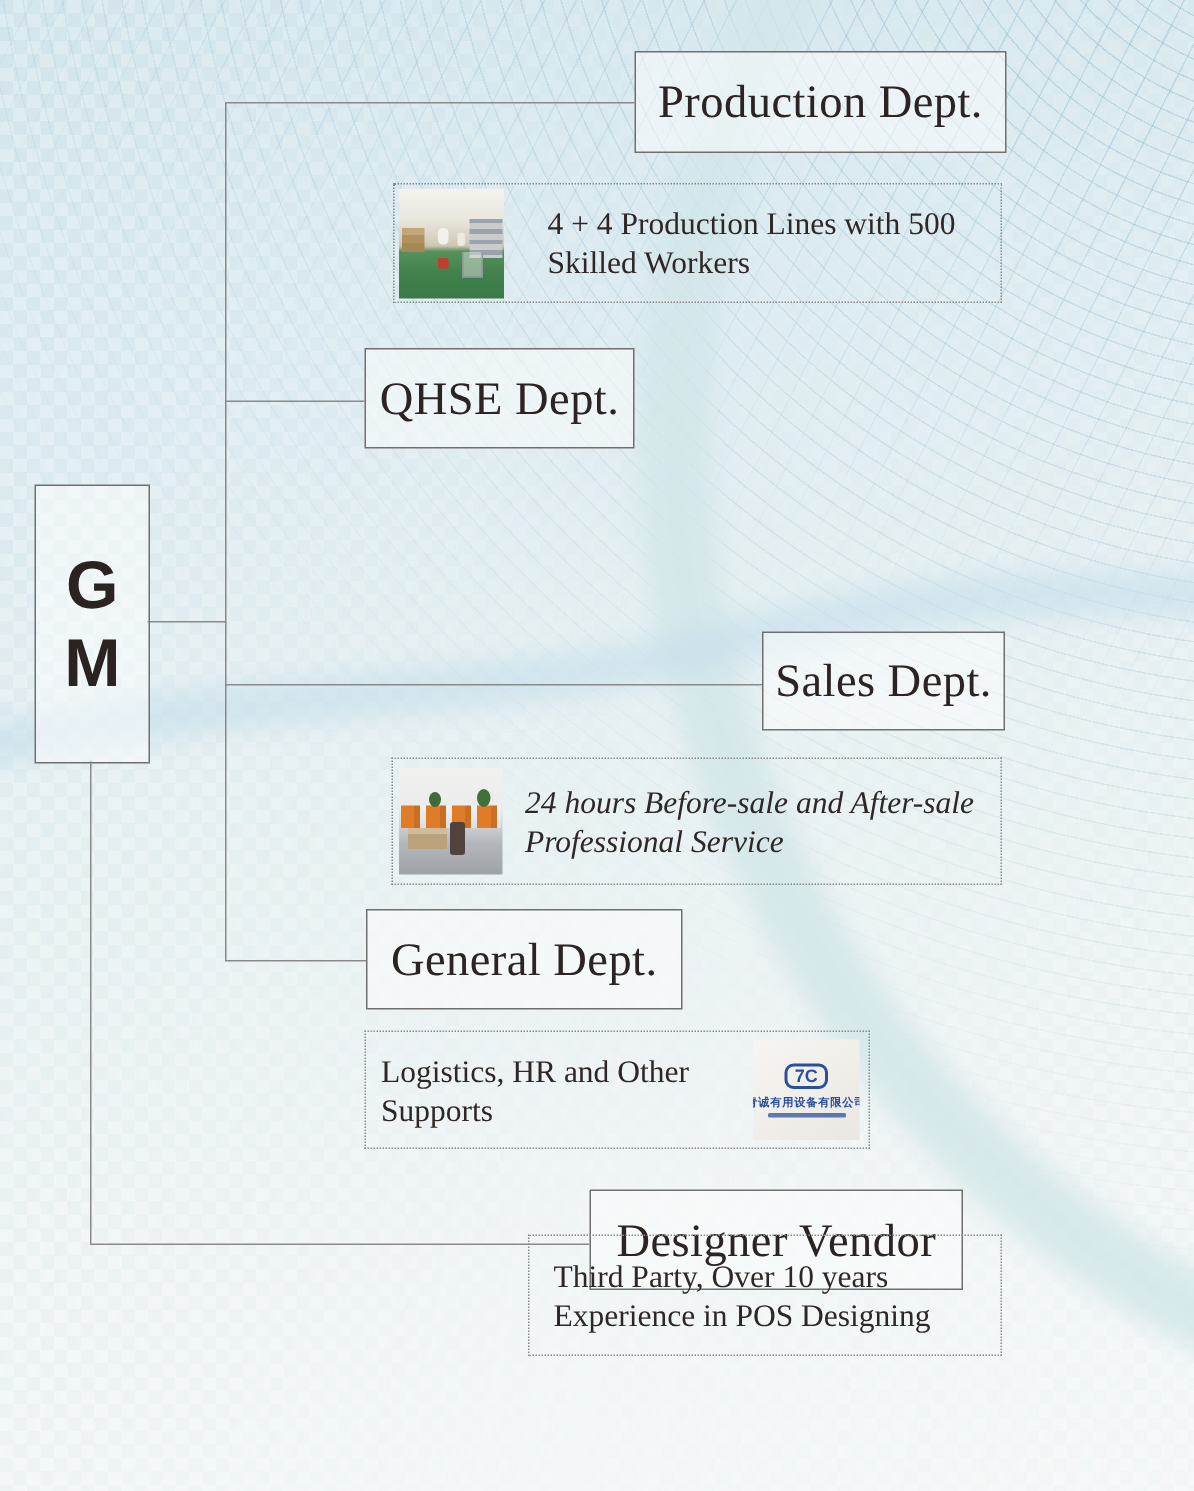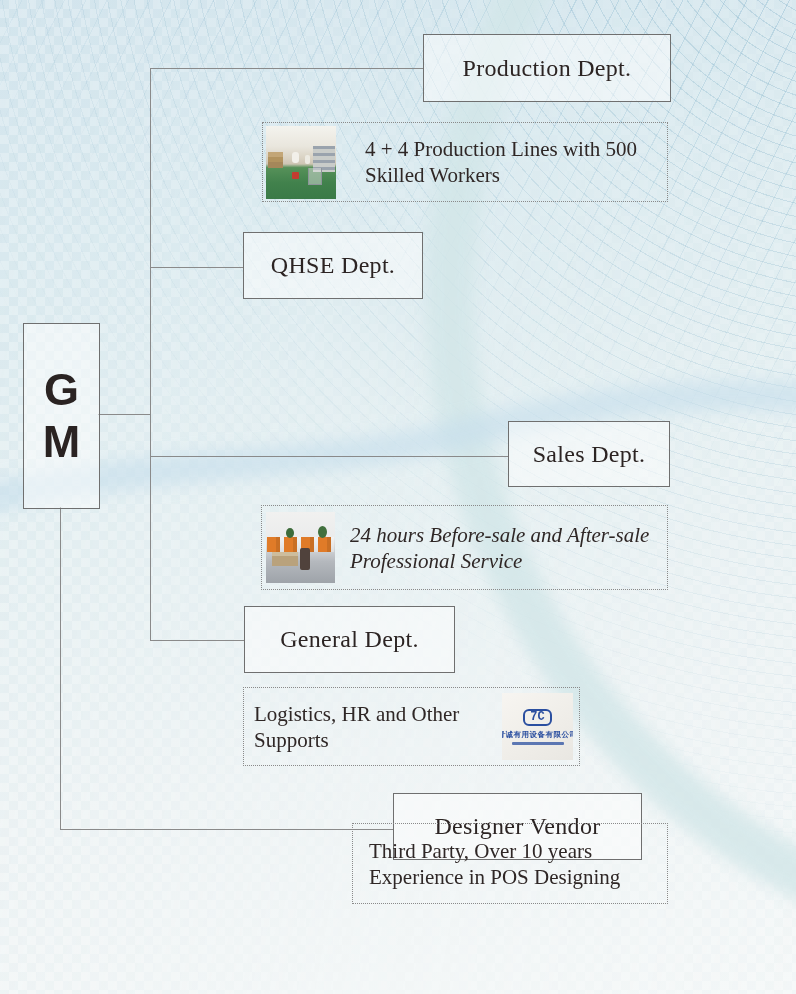--- a/index.html
+++ b/index.html
@@ -31,21 +31,21 @@
   .l-qhse   {left:150px; top:267px; width:93px;  height:1px;}
   .l-gm     {left:98px;  top:414px; width:53px;  height:1px;}
   .l-sales  {left:150px; top:456px; width:358px; height:1px;}
   .l-general{left:150px; top:640px; width:94px;  height:1px;}
   .l-gmv    {left:60px;  top:507px; width:1px;   height:322px;}
   .l-vendor {left:60px;  top:829px; width:333px; height:1px;}
 
   
   .tbox{position:absolute; border:1px solid #6f6f6f; background:rgba(253,254,254,0.5);
         display:flex; align-items:center; justify-content:center;}
-  .tbox .title{font-size:24px; color:#2c2423; letter-spacing:.3px; white-space:nowrap;}
+  .tbox .title{font-size:31px; color:#2c2423; letter-spacing:.3px; white-space:nowrap;}
   .box-production{left:423px; top:34px;  width:246px; height:66px;}
   .box-qhse     {left:243px; top:232px; width:178px; height:65px;}
   .box-sales    {left:508px; top:421px; width:160px; height:64px;}
   .box-general  {left:244px; top:606px; width:209px; height:65px;}
   .box-designer {left:393px; top:793px; width:247px; height:65px;}
   .box-gm{left:23px; top:323px; width:75px; height:184px; flex-direction:column; justify-content:center;}
   .box-gm .gm-letter{font-family:"Liberation Sans", sans-serif; font-size:45px; font-weight:600;
                      color:#2a2322; line-height:52px;}
 
   
@@ -91,21 +91,21 @@
     background:repeating-linear-gradient(90deg,#e07b28 0 9px,#c96f24 9px 13px,rgba(255,255,255,.35) 13px 17px);}
   .ph-sales .plant1{position:absolute; left:20px; top:16px; width:8px; height:10px; border-radius:50%; background:#3d6b3a;}
   .ph-sales .plant2{position:absolute; right:8px; top:14px; width:9px; height:12px; border-radius:50%; background:#41703d;}
   .ph-sales .desk{position:absolute; left:6px; top:40px; width:26px; height:14px;
     background:linear-gradient(180deg,#cdbd9d 0 4px,#b9a27c 4px 100%);}
   .ph-sales .figure{position:absolute; left:34px; top:36px; width:10px; height:22px; background:#50423c; border-radius:2px;}
 
   .ph-logo{width:71px; height:67px; background:linear-gradient(145deg,#f7f5f1 0%,#efede8 60%,#e9e7e2 100%);
     display:flex; flex-direction:column; align-items:center; justify-content:center;}
   .logo-mark{border:2px solid #2b4fa0; border-radius:6px; color:#2b4fa0; font-weight:bold;
-    font-family:Liberation Mono, monospace; font-size:12px; line-height:13px; padding:0 5px; margin-bottom:4px;}
+    font-family:Liberation Sans, sans-serif; font-size:12px; line-height:13px; padding:0 5px; margin-bottom:4px;}
   .logo-cn{color:#2b4fa0; font-size:7.5px; white-space:nowrap; font-weight:bold; letter-spacing:.5px;}
   .logo-sub{margin-top:2px; width:52px; height:3px; background:rgba(43,79,160,.75); border-radius:1px;}
 </style>
 </head>
 <body>
 
 <div class="stage">
 
   <div class="checker"></div>
   <div class="arcs"></div>

